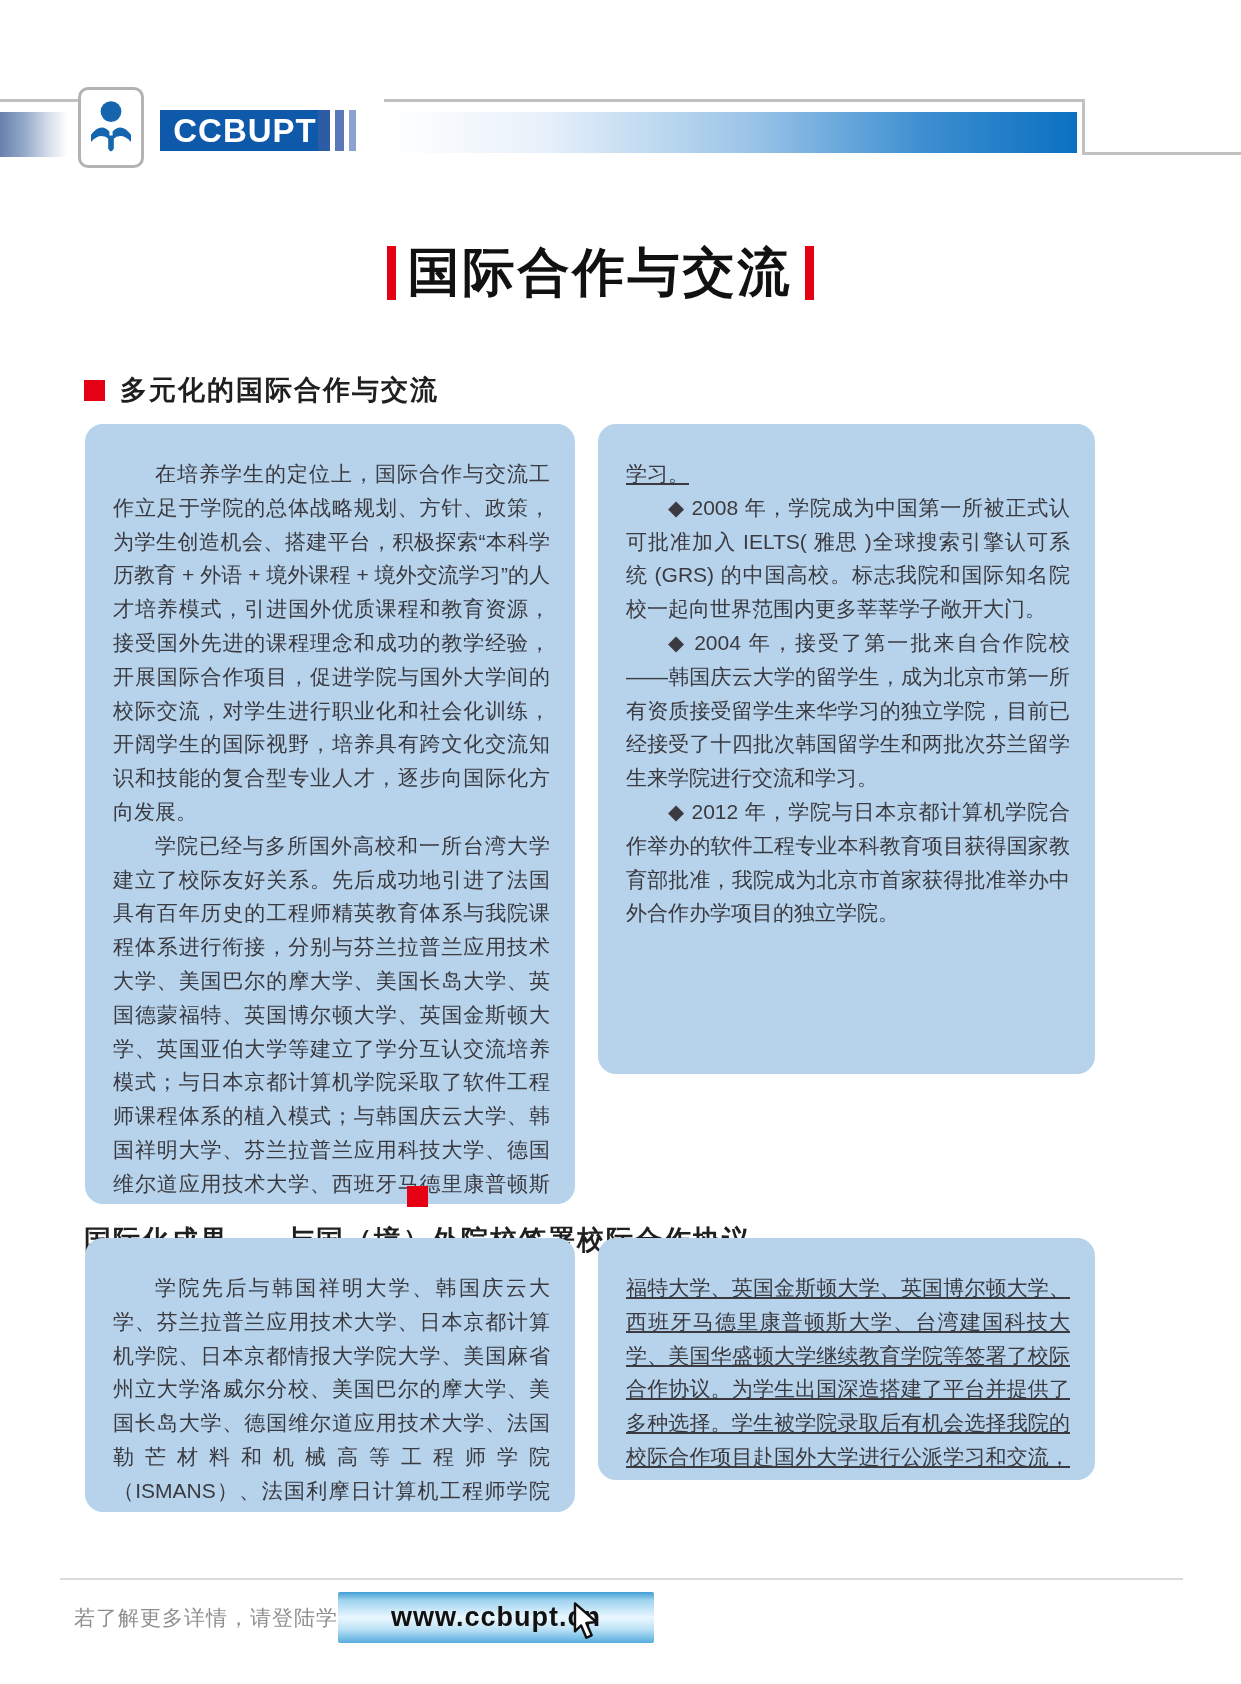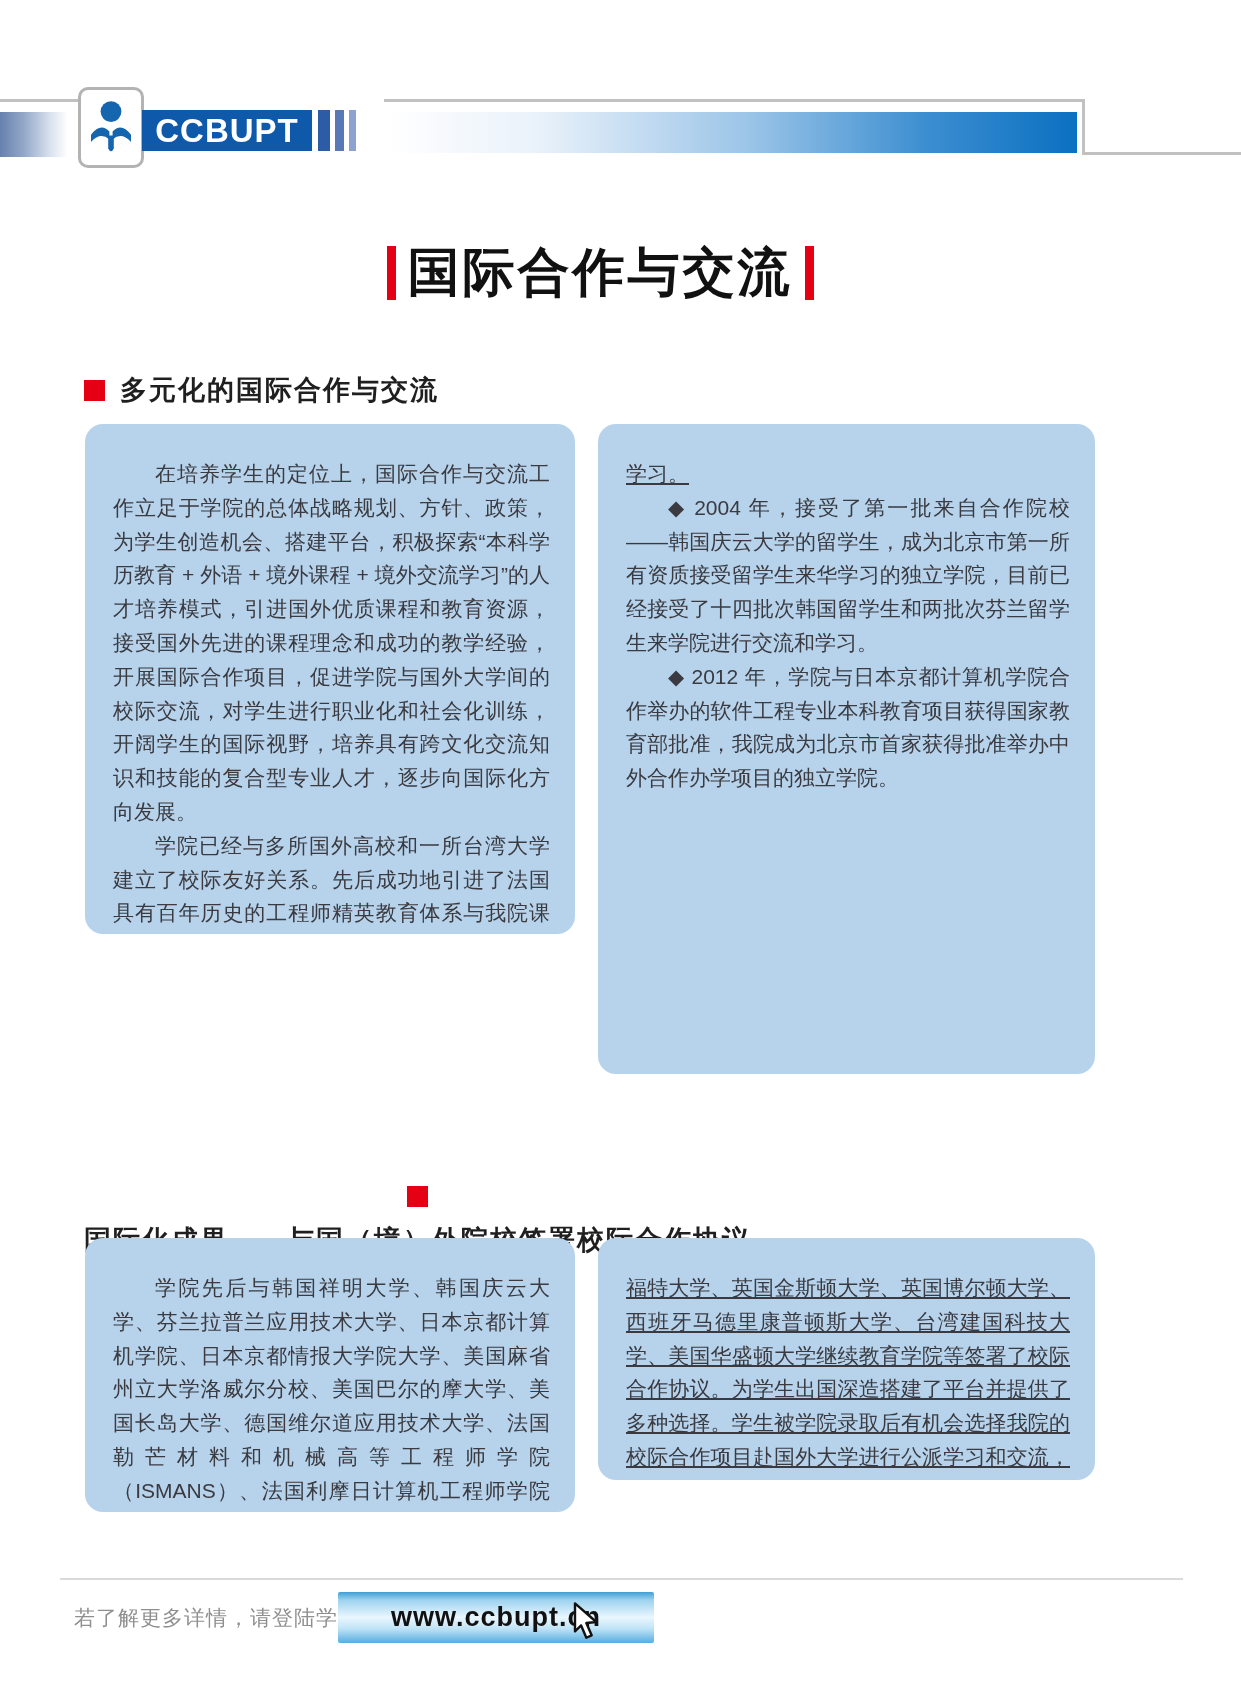--- a/index.html
+++ b/index.html
@@ -6,21 +6,21 @@
   .page{position:relative;width:1241px;height:1684px;background:#ffffff;overflow:hidden;
         font-family:"Liberation Sans","DejaVu Sans",sans-serif;}
   .abs{position:absolute;}
 
   
   .hdr-line{background:#c1c1c1;}
   .hdr-grad-left{left:0;top:112px;width:68px;height:45px;
       background:linear-gradient(90deg,#6781ad 0%,#93a8c9 35%,#dbe3ef 75%,#ffffff 100%);}
   .logo-box{left:78px;top:87px;width:60px;height:75px;background:#ffffff;
       border:3px solid #b3b3b3;border-radius:10px;display:flex;align-items:center;justify-content:center;}
-  .logo-name{left:142px;top:110px;width:170px;height:41px;background:#0e59a9;color:#ffffff;
+  .logo-name{left:160px;top:110px;width:170px;height:41px;background:#0e59a9;color:#ffffff;
       display:flex;align-items:center;justify-content:center;font-weight:700;font-size:33px;
       letter-spacing:1px;font-family:"Liberation Sans",sans-serif;}
   .bar1{left:318px;top:110px;width:12px;height:41px;background:#2d5ca6;}
   .bar2{left:335px;top:110px;width:9px;height:41px;background:#5878b7;}
   .bar3{left:349px;top:110px;width:7px;height:41px;background:#8ca3cf;}
   .banner{left:390px;top:112px;width:687px;height:41px;
       background:linear-gradient(90deg,#ffffff 0%,#e8f1fa 22%,#9cc5e8 52%,#3c8ed0 78%,#0b70c1 100%);}
 
   
   .title-wrap{left:0;top:246px;width:1200px;display:flex;align-items:center;justify-content:center;gap:12px;}
@@ -34,21 +34,21 @@
   .sec-label{font-size:27px;color:#1f1f1f;letter-spacing:2px;font-weight:600;}
   .dash-blue{color:#2e6fbd;}
 
   
   .textbox{background:#b6d3eb;border-radius:18px;overflow:hidden;
       color:#3a3a40;font-size:21px;line-height:33.8px;text-align:justify;}
   .textbox .inner{padding:33px 25px 0 28px;}
   .textbox p{margin:0;text-indent:2em;}
   .textbox p.no-indent{text-indent:0;text-decoration:underline;}
 
-  .box1-left {left:85px; top:424px; width:490px;height:510px;}
+  .box1-left {left:85px; top:424px; width:490px;height:780px;}
   .box1-right{left:598px;top:424px; width:497px;height:650px;}
   .box2-left {left:85px; top:1238px;width:490px;height:274px;}
   .box2-right{left:598px;top:1238px;width:497px;height:242px;}
 
   .sec1-head{left:84px;top:372px;}
   .sec2-head{left:84px;top:1186px;flex-direction:column;}
 
   
   .footer-line{left:60px;top:1578px;width:1123px;height:2px;background:#dadada;}
   .footer-note{left:74px;top:1604px;font-size:21px;color:#8f8f8f;letter-spacing:1px;}
@@ -101,20 +101,21 @@
   <div class="abs textbox box1-left">
     <div class="inner">
         <p>在培养学生的定位上，国际合作与交流工作立足于学院的总体战略规划、方针、政策，为学生创造机会、搭建平台，积极探索“本科学历教育 + 外语 + 境外课程 + 境外交流学习”的人才培养模式，引进国外优质课程和教育资源，接受国外先进的课程理念和成功的教学经验，开展国际合作项目，促进学院与国外大学间的校际交流，对学生进行职业化和社会化训练，开阔学生的国际视野，培养具有跨文化交流知识和技能的复合型专业人才，逐步向国际化方向发展。</p>
         <p>学院已经与多所国外高校和一所台湾大学建立了校际友好关系。先后成功地引进了法国具有百年历史的工程师精英教育体系与我院课程体系进行衔接，分别与芬兰拉普兰应用技术大学、美国巴尔的摩大学、美国长岛大学、英国德蒙福特、英国博尔顿大学、英国金斯顿大学、英国亚伯大学等建立了学分互认交流培养模式；与日本京都计算机学院采取了软件工程师课程体系的植入模式；与韩国庆云大学、韩国祥明大学、芬兰拉普兰应用科技大学、德国维尔道应用技术大学、西班牙马德里康普顿斯大学、台湾建国科技大学开展了学生和教师的互换交流学习模式，为学院教育教学的国际化发展道路奠定了基础。学院将根据学生的情况及需求，将其推荐到适合的合作院校进行交流</p>
       </div>
   </div>
 
   <div class="abs textbox box1-right">
     <div class="inner">
         <p class="no-indent">学习。</p>
+        <p>◆ 2008 年，学院成为中国第一所被正式认可批准加入 IELTS( 雅思 )全球搜索引擎认可系统 (GRS) 的中国高校。标志我院和国际知名院校一起向世界范围内更多莘莘学子敞开大门。</p>
         <p>◆ 2004 年，接受了第一批来自合作院校——韩国庆云大学的留学生，成为北京市第一所有资质接受留学生来华学习的独立学院，目前已经接受了十四批次韩国留学生和两批次芬兰留学生来学院进行交流和学习。</p>
         <p>◆ 2012 年，学院与日本京都计算机学院合作举办的软件工程专业本科教育项目获得国家教育部批准，我院成为北京市首家获得批准举办中外合作办学项目的独立学院。</p>
       </div>
   </div>
 
   <div class="abs sec-head sec2-head">
     <div class="sec-square"></div>
     <div class="sec-label"><span>国际化成果</span><span>—</span><span class="dash-blue">—</span><span>与国（境）外院校签署校际合作协议</span></div>
   </div>
 

